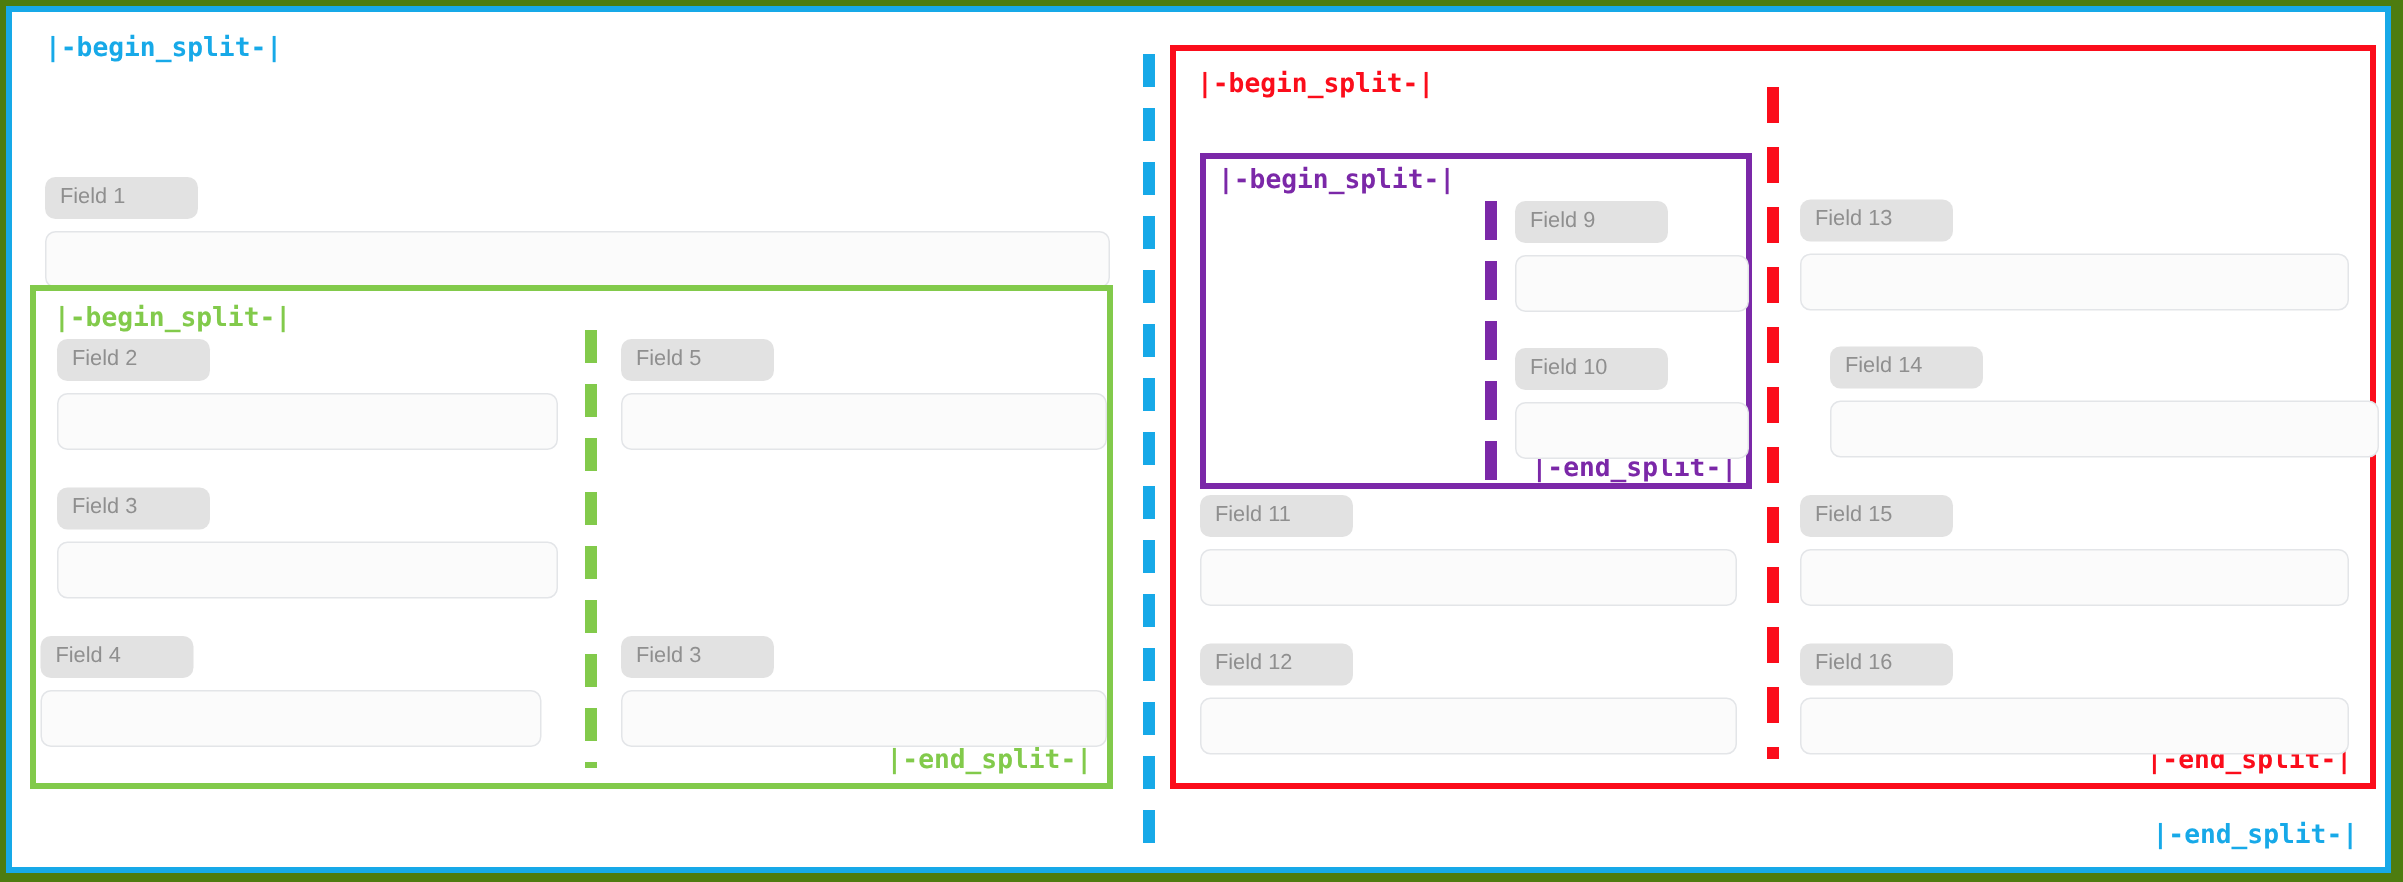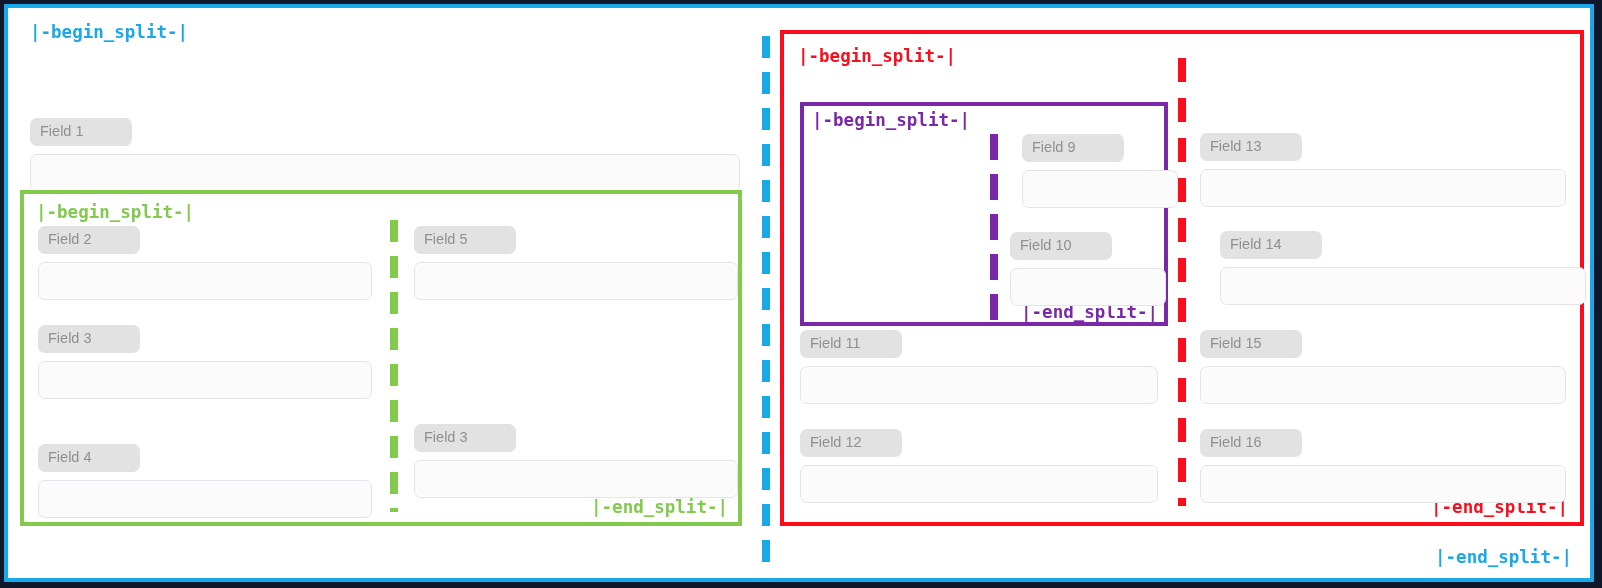--- a/index.html
+++ b/index.html
@@ -7,21 +7,21 @@
     padding: 0;
     background: #ffffff;
   }
   body {
     font-family: "Liberation Sans", sans-serif;
   }
   #root {
     position: relative;
     width: 1602px;
     height: 588px;
-    background: #0f172a;
+    background: #4d7c0f;
     overflow: hidden;
   }
 
   
   .marker {
     font-family: "DejaVu Sans Mono", monospace;
     font-weight: bold;
     font-size: 17.5px;
     letter-spacing: 0px;
     white-space: nowrap;
@@ -188,21 +188,21 @@
         <div class="field" style="left:14px; top:32px; width:334px;">
           <span class="field-label">Field 2</span>
           <input class="field-input" style="width: 334px;" type="text" value="">
         </div>
 
         <div class="field" style="left:14px; top:131px; width:334px;">
           <span class="field-label">Field 3</span>
           <input class="field-input" style="width: 334px;" type="text" value="">
         </div>
 
-        <div class="field" style="left:14px; top:230px; width:334px;margin-top:20px;">
+        <div class="field" style="left:3px; top:230px; width:334px;">
           <span class="field-label">Field 4</span>
           <input class="field-input" style="width: 334px;" type="text" value="">
         </div>
 
         <div class="field" style="left:390px; top:32px; width:324px;">
           <span class="field-label">Field 5</span>
           <input class="field-input" style="width: 324px;" type="text" value="">
         </div>
 
 
@@ -222,21 +222,21 @@
       <div class="divider-red"></div>
 
       <div class="panel-purple">
 
         <div class="marker purple-begin">|-begin_split-|</div>
         <div class="marker purple-end">|-end_split-|</div>
 
         <div class="divider-purple"></div>
 
 
-        <div class="field" style="left:218px; top:28px; width:156px;">
+        <div class="field" style="left:206px; top:28px; width:156px;">
           <span class="field-label">Field 9</span>
           <input class="field-input" style="width: 156px;" type="text" value="">
         </div>
 
         <div class="field" style="left:206px; top:126px; width:156px;">
           <span class="field-label">Field 10</span>
           <input class="field-input" style="width: 156px;" type="text" value="">
         </div>
 
       </div>

